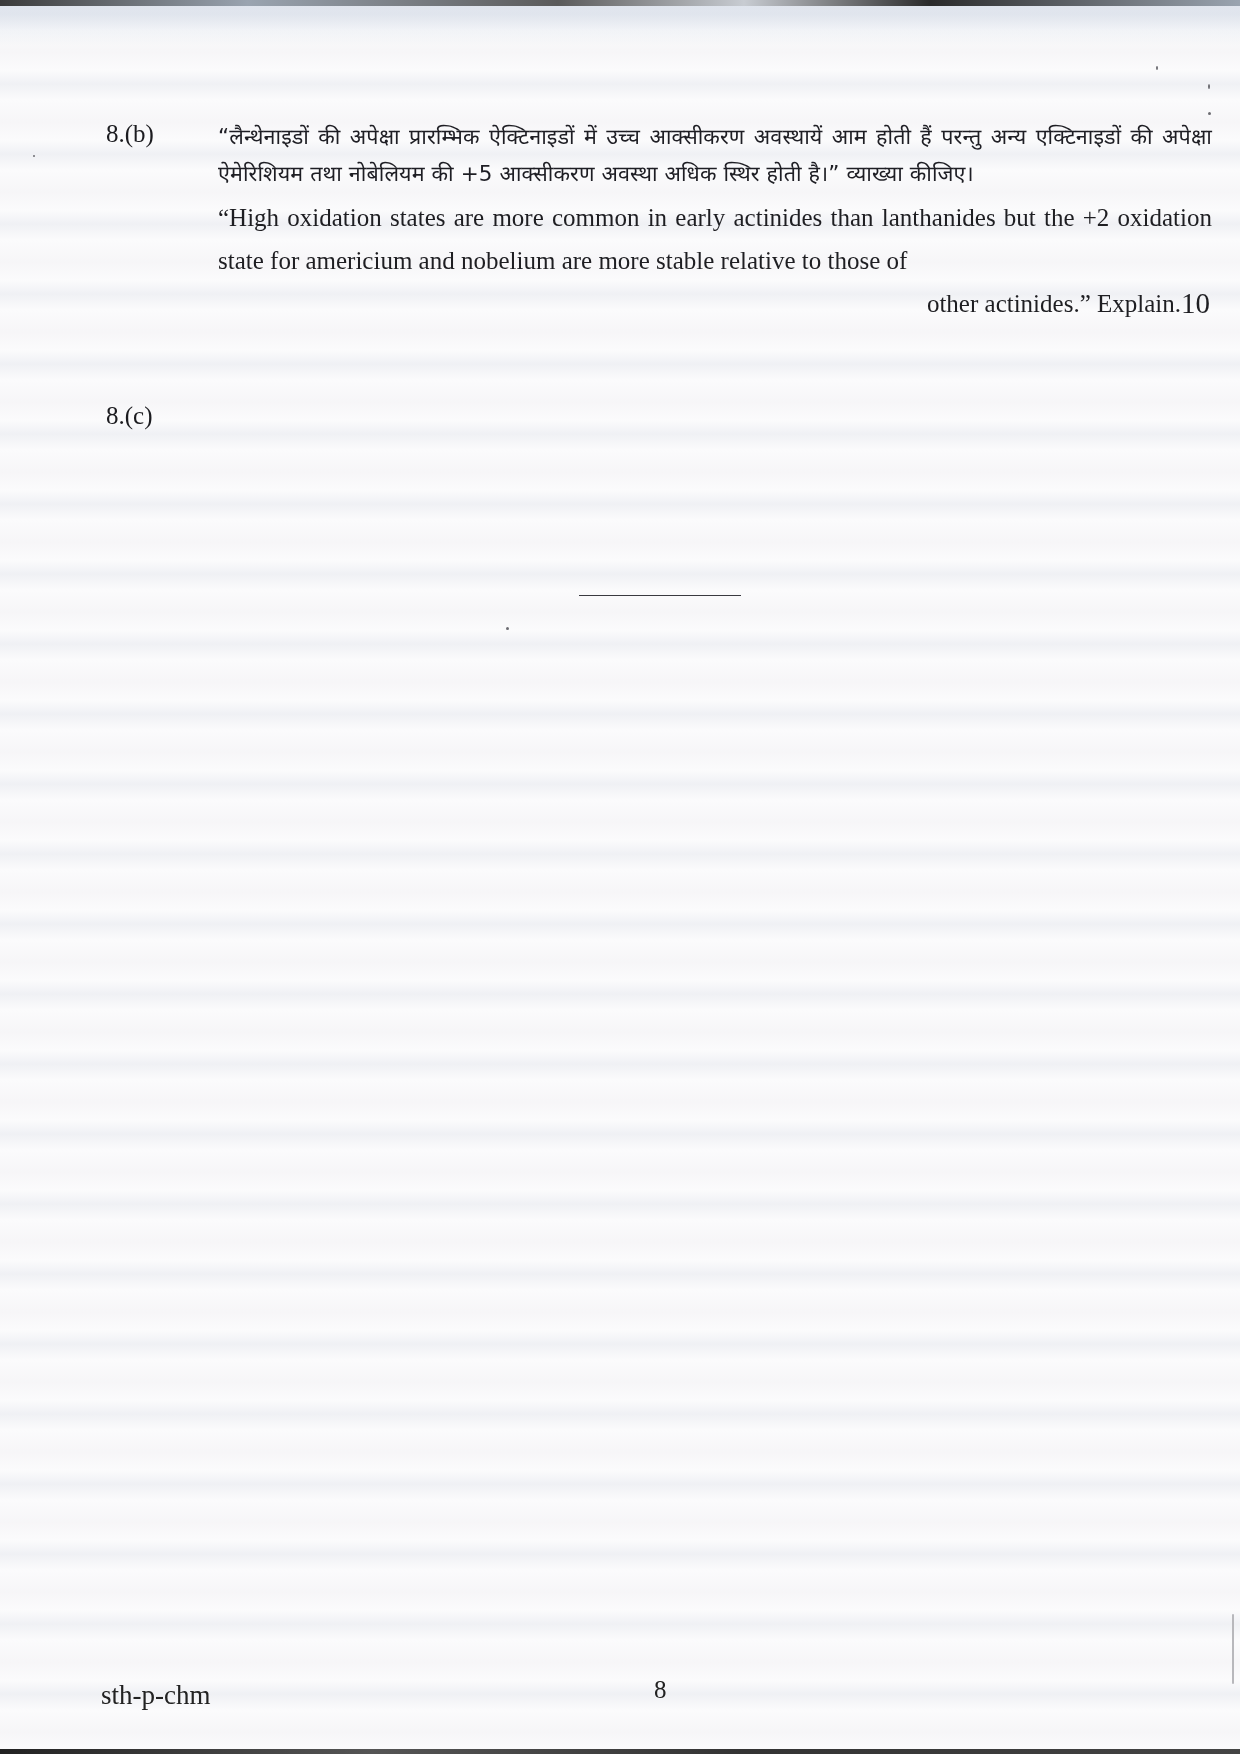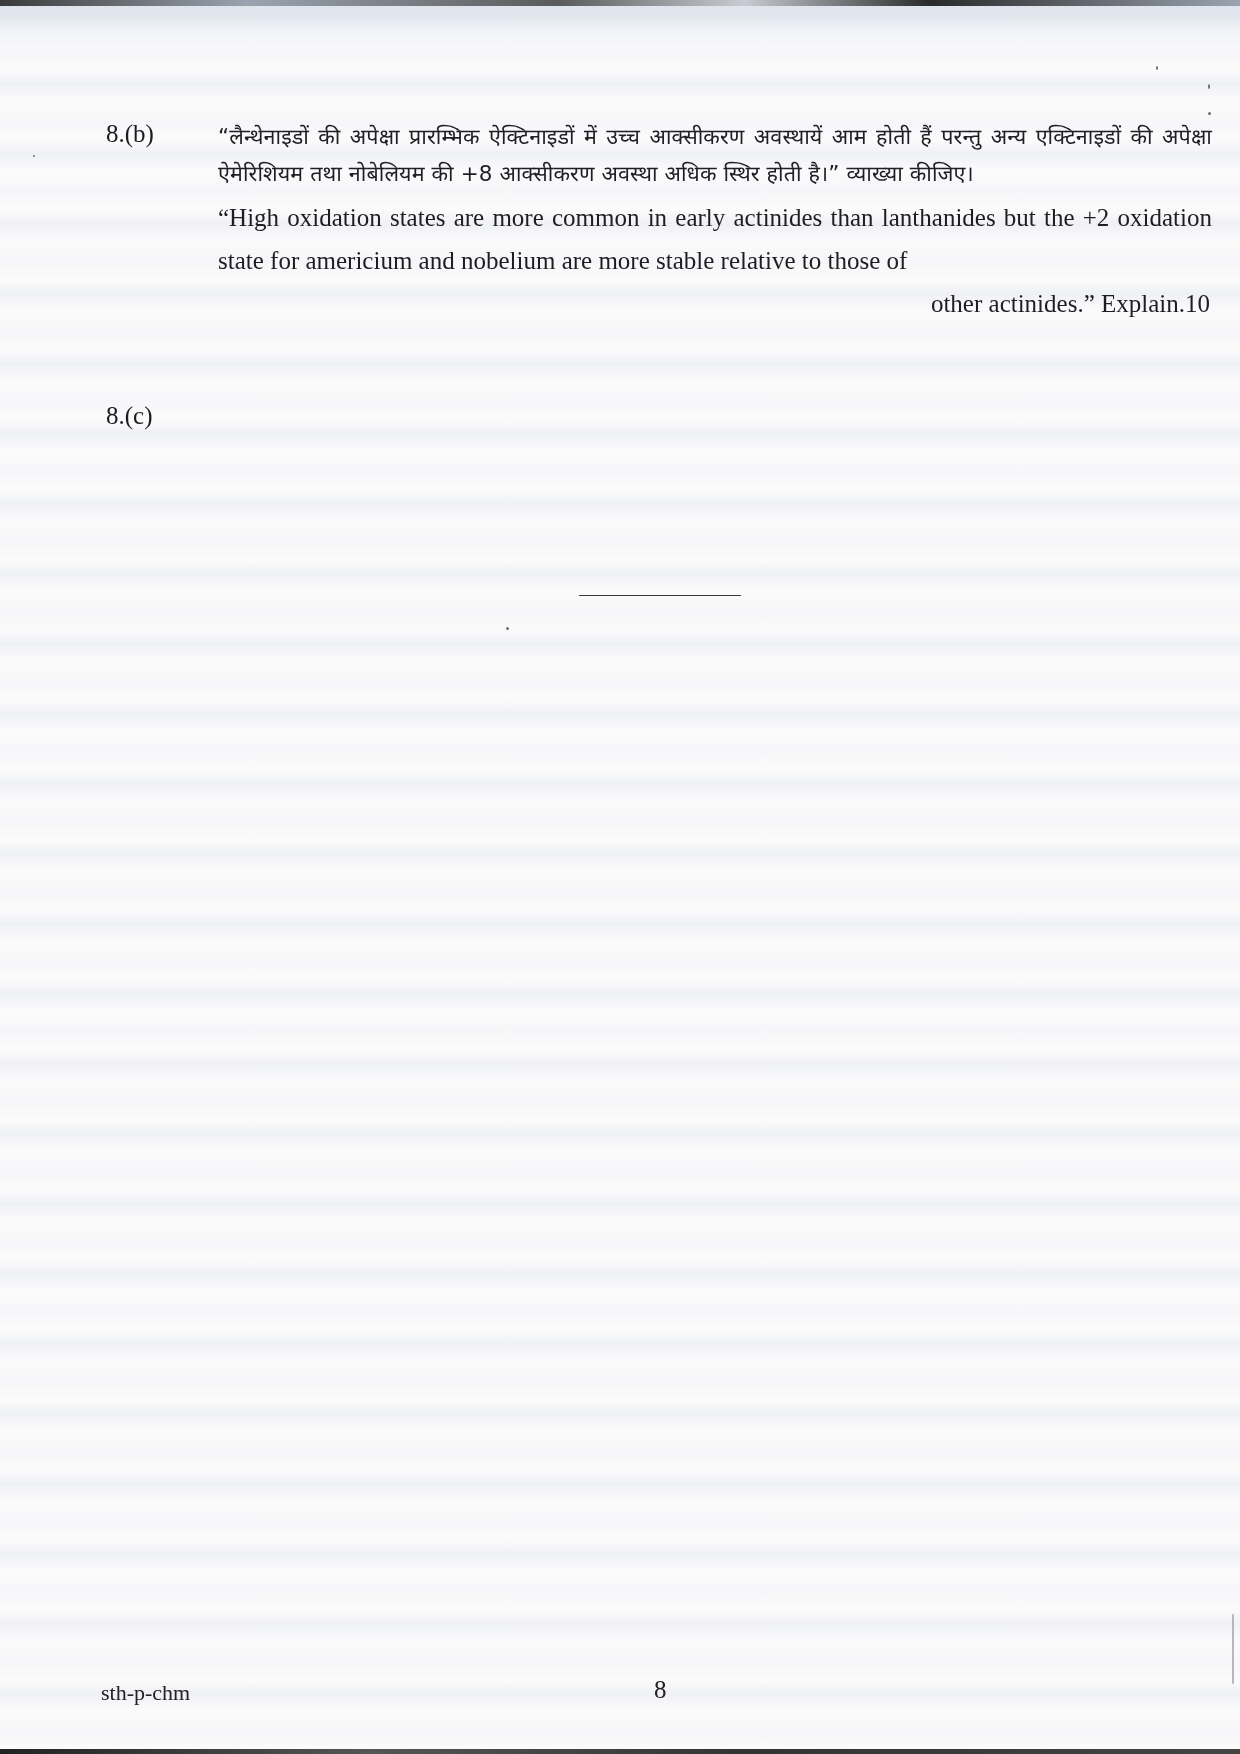--- a/index.html
+++ b/index.html
@@ -81,37 +81,37 @@
       text-align: justify;
       color: #1e1e22;
       position: relative;
     }
     .english .last-line {
       display: flex;
       justify-content: flex-end;
     }
     .marks {
       font-family: "Liberation Serif", serif;
-      font-size: 25px;
+      font-size: 29px;
       padding-right: 2px;
     }
     .divider {
       position: absolute;
       left: 579px;
       top: 595px;
       width: 162px;
       height: 0;
       border-top: 1.5px solid #3a3a40;
     }
     .footer-code {
       position: absolute;
       left: 101px;
       top: 1680px;
       font-family: "Liberation Serif", serif;
-      font-size: 22px;
+      font-size: 27px;
       color: #222;
     }
     .footer-page {
       position: absolute;
       left: 654px;
       top: 1676px;
       font-family: "Liberation Serif", serif;
       font-size: 25px;
       color: #222;
     }
@@ -124,21 +124,21 @@
 </head>
 <body>
 
 <div class="page-bg"></div>
 <div class="top-edge"></div>
 <div class="top-tint"></div>
 
 <div class="question" style="top:118px;">
   <div class="q-num">8.(b)</div>
   <div class="q-body">
-    <div class="hindi">“लैन्थेनाइडों की अपेक्षा प्रारम्भिक ऐक्टिनाइडों में उच्च आक्सीकरण अवस्थायें आम होती हैं परन्तु अन्य एक्टिनाइडों की अपेक्षा ऐमेरिशियम तथा नोबेलियम की +8 आक्सीकरण अवस्था अधिक स्थिर होती है।” व्याख्या कीजिए।</div>
+    <div class="hindi">“लैन्थेनाइडों की अपेक्षा प्रारम्भिक ऐक्टिनाइडों में उच्च आक्सीकरण अवस्थायें आम होती हैं परन्तु अन्य एक्टिनाइडों की अपेक्षा ऐमेरिशियम तथा नोबेलियम की +5 आक्सीकरण अवस्था अधिक स्थिर होती है।” व्याख्या कीजिए।</div>
     <div class="english">
       <div>“High oxidation states are more common in early actinides than lanthanides but the +2 oxidation state for americium and nobelium are more stable relative to those of</div>
       <div class="last-line">
         <span>other actinides.” Explain.</span>
         <span class="marks">10</span>
       </div>
     </div>
   </div>
 </div>
 

